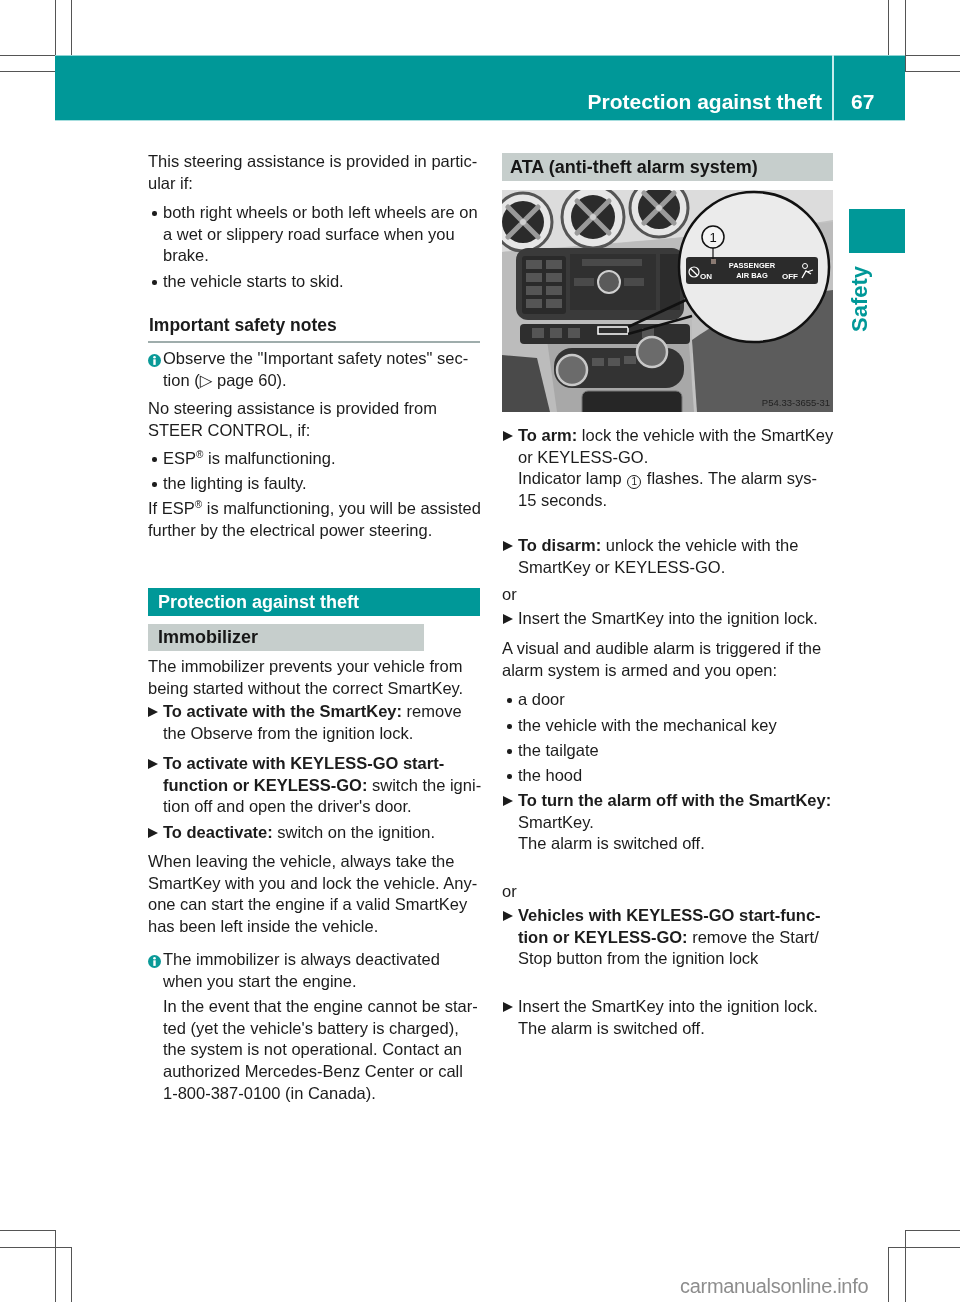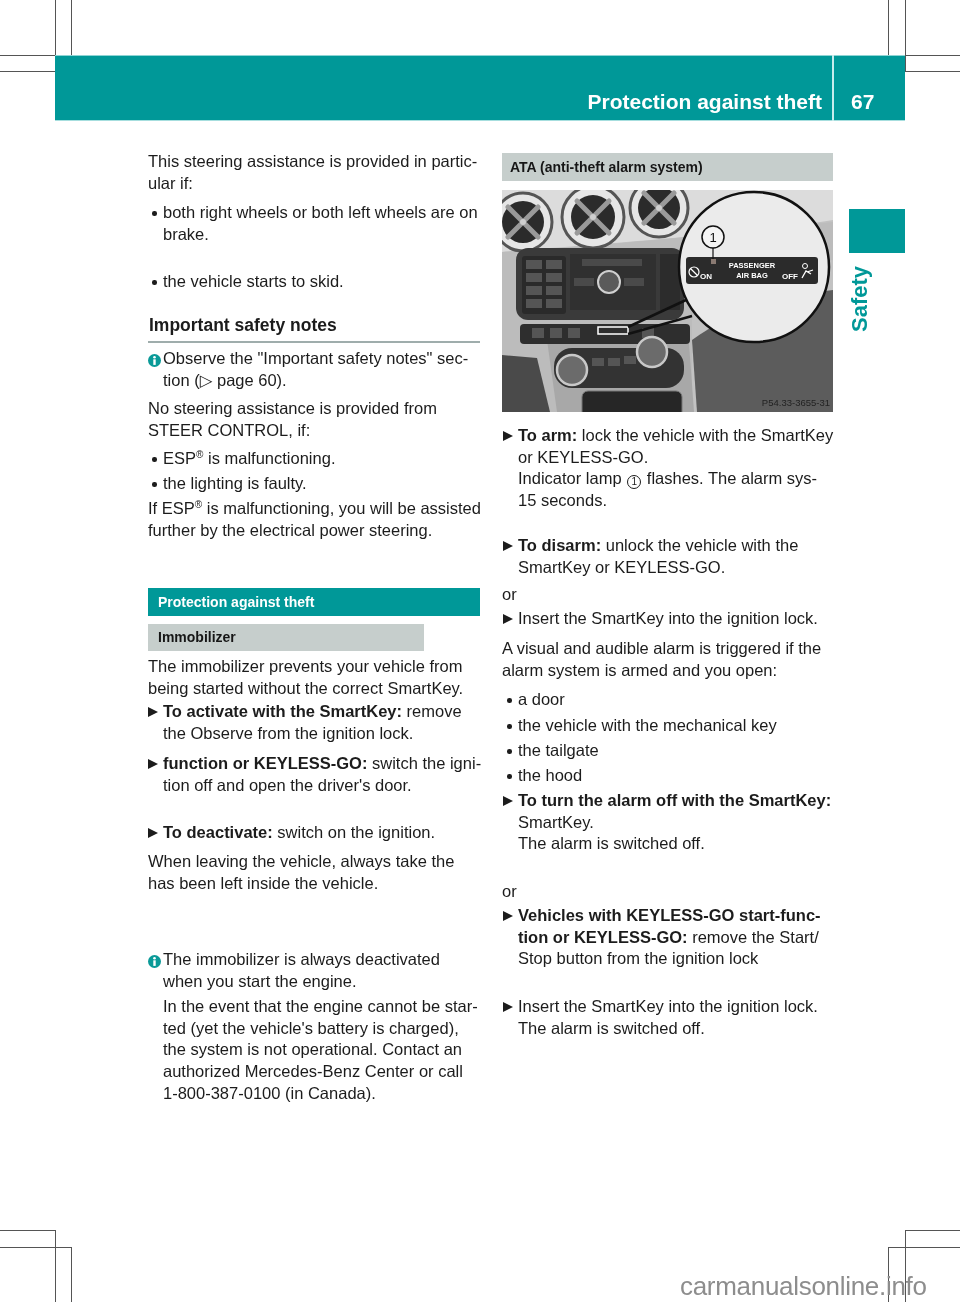--- a/index.html
+++ b/index.html
@@ -22,29 +22,29 @@
   .info-icon { position: absolute; width: 13px; height: 13px; }
   .callout-inline {
     display: inline-block; width: 14px; height: 14px; border: 1.2px solid #1c1c1c; border-radius: 50%;
     font-size: 10px; line-height: 11.5px; text-align: center; vertical-align: -1px; margin: 0 1px;
   }
   .keybtn {
     display: inline-block; width: 34px; height: 17px; border: 1px solid #555; vertical-align: -3px;
     position: relative; margin: 0 2px; background: #fff;
   }
   .keybtn svg { position: absolute; left: 9px; top: 1px; }
-  .band { position: absolute; height: 28px; line-height: 28px; font-size: 14px; font-weight: bold; padding-left: 10px; white-space: nowrap; }
+  .band { position: absolute; height: 28px; line-height: 28px; font-size: 18px; font-weight: bold; padding-left: 10px; white-space: nowrap; }
   .heading { position: absolute; font-size: 17.5px; font-weight: bold; line-height: 21.7px; white-space: nowrap; }
   #header-band { left: 55px; top: 55px; width: 850px; height: 66px; border-top: 1px solid #8fd4d4; border-bottom: 1px solid #a6dede; }
   #header-title { left: 560px; top: 90px; width: 262px; text-align: right; color: #fff; font-weight: bold; font-size: 21px; line-height: 24px; white-space: nowrap; }
   #page-number { left: 851px; top: 90px; color: #fff; font-weight: bold; font-size: 21px; line-height: 24px; }
   #side-tab-square { left: 849px; top: 209px; width: 56px; height: 44px; }
   #side-tab-label { left: 820px; top: 286px; width: 80px; height: 26px; line-height: 26px; text-align: center;
                     font-size: 22px; font-weight: bold; transform: rotate(-90deg); white-space: nowrap; }
-  #watermark { left: 680px; top: 1271px; font-size: 26px; line-height: 30px; color: #8d8d8d; letter-spacing: -0.3px; white-space: nowrap; }
+  #watermark { left: 680px; top: 1271px; font-size: 20px; line-height: 30px; color: #8d8d8d; letter-spacing: -0.3px; white-space: nowrap; }
   svg text { font-family: "Liberation Sans", sans-serif; }
 </style>
 </head>
 <body>
 
 <div class="cm" style="left:0;top:55px;width:71px;height:1px"></div>
 <div class="cm" style="left:0;top:71px;width:55px;height:1px"></div>
 <div class="cm" style="left:55px;top:0;width:1px;height:71px"></div>
 <div class="cm" style="left:71px;top:0;width:1px;height:55px"></div>
 <div class="cm" style="left:888px;top:0;width:1px;height:55px"></div>
@@ -69,20 +69,21 @@
 <div id="side-tab-label" class="a" style="color:#009898">Safety</div>
 
 <div class="blk" style="left:148px;top:151px">
   <span class="ln">This steering assistance is provided in partic-</span>
   <span class="ln">ular if:</span>
 </div>
 
 <div class="blk" style="left:163px;top:202px">
   <span class="bul"></span>
   <span class="ln">both right wheels or both left wheels are on</span>
+  <span class="ln">a wet or slippery road surface when you</span>
   <span class="ln">brake.</span>
 </div>
 <div class="blk" style="left:163px;top:271px">
   <span class="bul"></span>
   <span class="ln">the vehicle starts to skid.</span>
 </div>
 
 <div class="heading" style="left:149px;top:315px">Important safety notes</div>
 <div class="a" style="left:148px;top:341px;width:332px;height:2px;background:#9fadac"></div>
 
@@ -124,31 +125,34 @@
 </div>
 
 <div class="blk" style="left:163px;top:701px">
   <span class="arr"></span>
   <span class="ln"><span class="b">To activate with the SmartKey:</span><span> remove</span></span>
   <span class="ln">the Observe from the ignition lock.</span>
 </div>
 
 <div class="blk" style="left:163px;top:753px">
   <span class="arr"></span>
+  <span class="ln b">To activate with KEYLESS-GO start-</span>
   <span class="ln"><span class="b">function or KEYLESS-GO:</span><span> switch the igni-</span></span>
   <span class="ln">tion off and open the driver's door.</span>
 </div>
 
 <div class="blk" style="left:163px;top:822px">
   <span class="arr"></span>
   <span class="ln"><span class="b">To deactivate:</span><span> switch on the ignition.</span></span>
 </div>
 
 <div class="blk" style="left:148px;top:851px">
   <span class="ln">When leaving the vehicle, always take the</span>
+  <span class="ln">SmartKey with you and lock the vehicle. Any-</span>
+  <span class="ln">one can start the engine if a valid SmartKey</span>
   <span class="ln">has been left inside the vehicle.</span>
 </div>
 
 <svg class="info-icon" style="left:148px;top:955px" viewBox="0 0 13 13">
   <circle cx="6.5" cy="6.5" r="6.5" fill="#0a9a98"></circle>
   <circle cx="6.5" cy="3.3" r="1.3" fill="#fff"></circle>
   <rect x="5.3" y="5.3" width="2.4" height="5.6" fill="#fff"></rect>
 </svg>
 <div class="blk" style="left:163px;top:949px">
   <span class="ln">The immobilizer is always deactivated</span>

